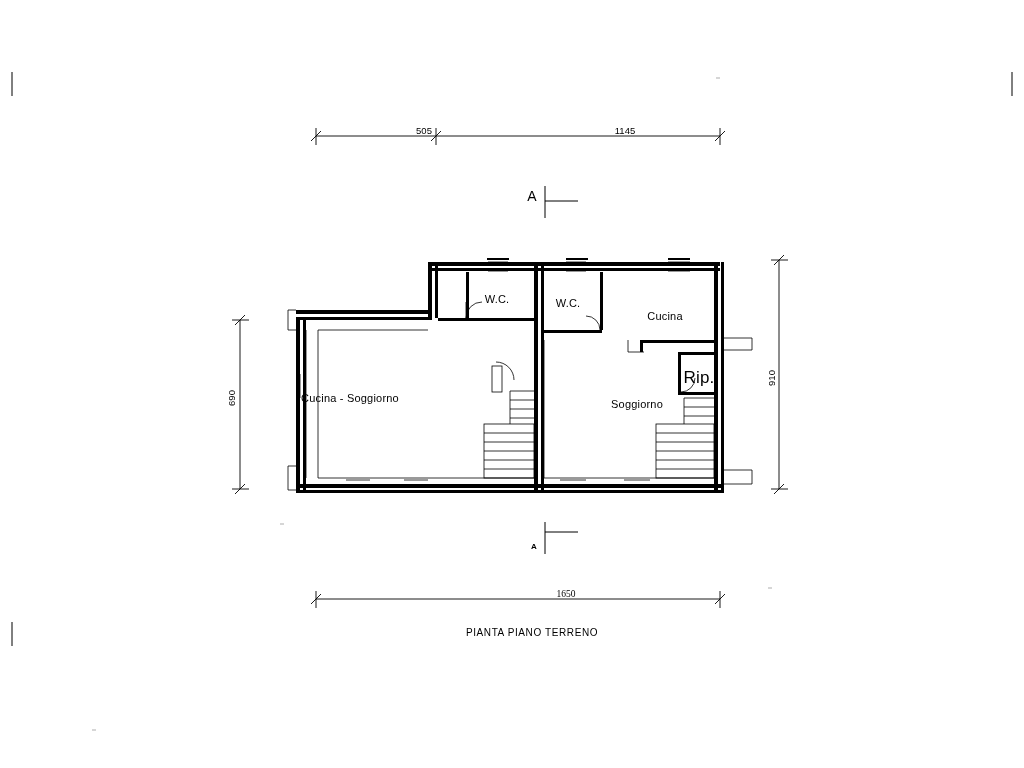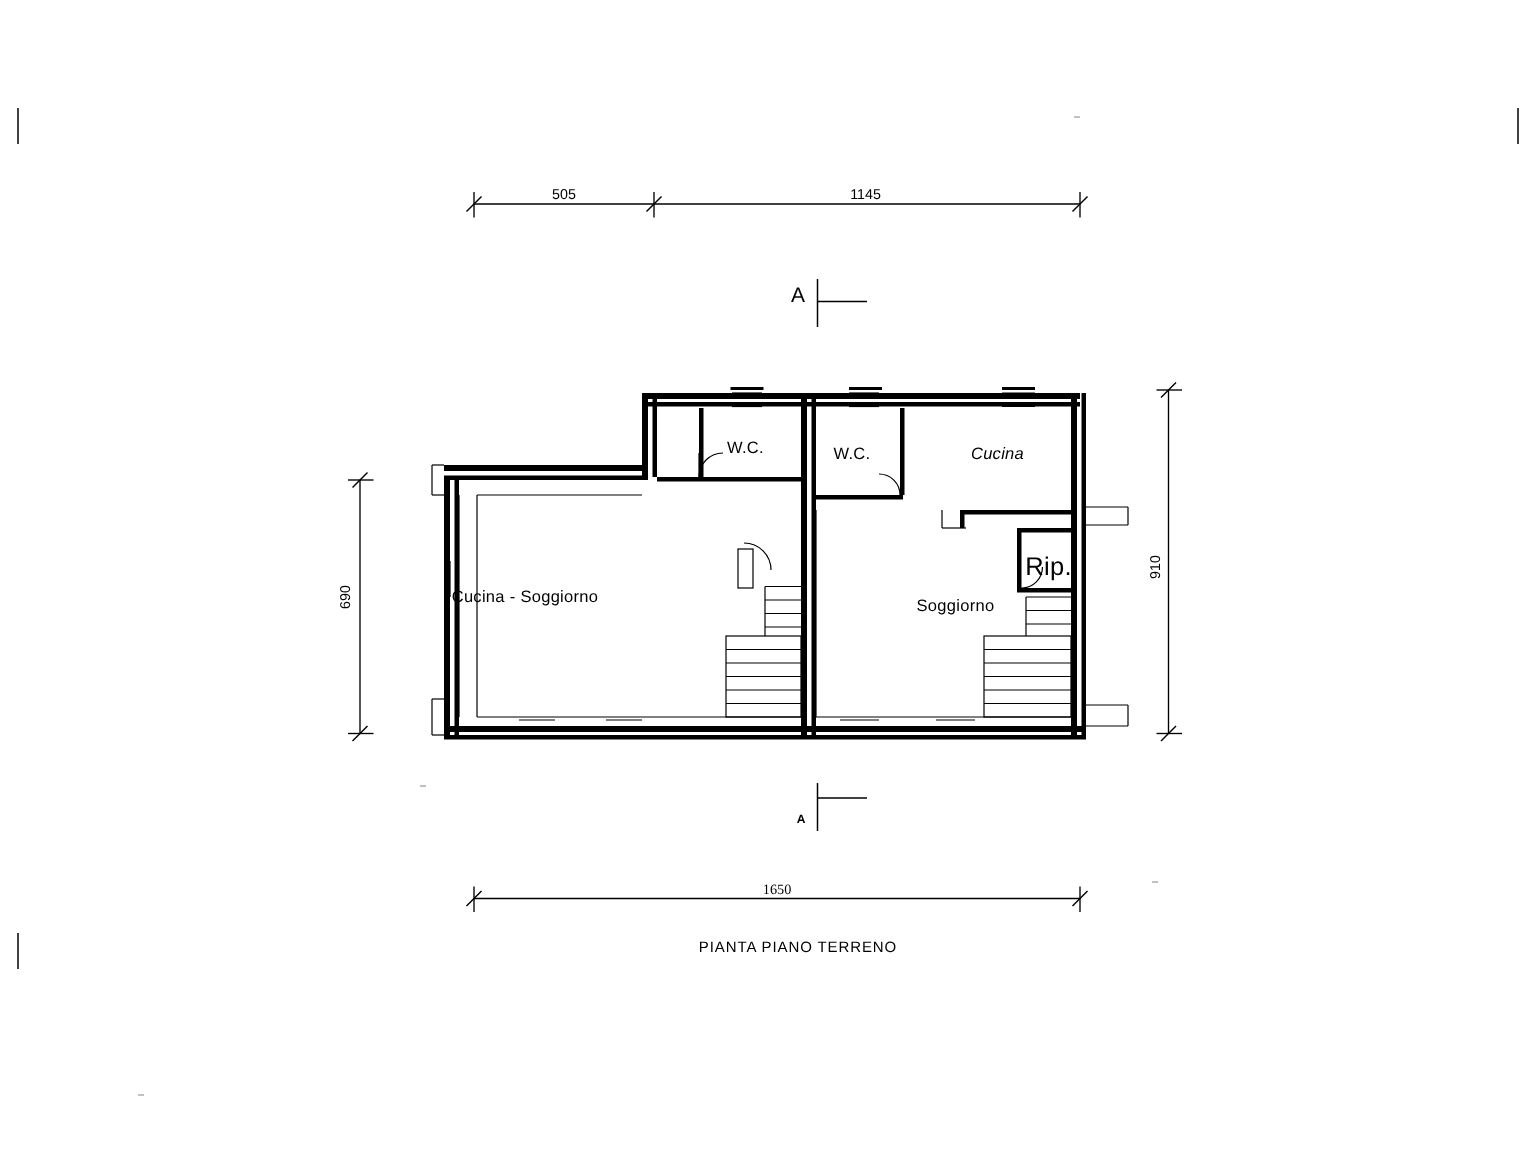--- a/index.html
+++ b/index.html
@@ -32,20 +32,21 @@
     white-space: nowrap;
     color: #000;
     font-family: "Liberation Sans", sans-serif;
   }
   .room-label {
     font-size: 11px;
     letter-spacing: 0.2px;
   }
   .dim-label {
     font-size: 9.5px;
+    margin-left: 48px;
   }
   .dim-label-vert {
     font-size: 9.5px;
     transform-origin: 50% 50%;
   }
   .section-mark {
     font-size: 14px;
     font-weight: 500;
   }
   .section-mark-small {
@@ -245,21 +246,21 @@
       <line x1="92" y1="730" x2="96" y2="730"></line>
       <line x1="768" y1="588" x2="772" y2="588"></line>
       <line x1="716" y1="78" x2="720" y2="78"></line>
     </g>
   </svg>
 
   <div class="lbl room-label" style="left:350px; top:398px; transform:translate(-50%,-50%);text-align:center;">Cucina - Soggiorno</div>
   <div class="lbl room-label" style="left:613px; top:404px; transform:translate(-50%,-50%);margin-left:24px;">Soggiorno</div>
   <div class="lbl room-label" style="left:497px; top:299px; transform:translate(-50%,-50%);">W.C.</div>
   <div class="lbl room-label" style="left:568px; top:303px; transform:translate(-50%,-50%);">W.C.</div>
-  <div class="lbl room-label" style="left:665px; top:303px; transform:translate(-50%,-50%);font-style:italic;">Cucina</div>
+  <div class="lbl room-label" style="left:665px; top:316px; transform:translate(-50%,-50%);">Cucina</div>
   <div class="lbl room-label" style="left:699px; top:378px; transform:translate(-50%,-50%); font-size:17px;">Rip.</div>
 
   <div class="lbl dim-label" style="left:376px; top:130px; transform:translate(-50%,-50%);">505</div>
   <div class="lbl dim-label" style="left:577px; top:130px; transform:translate(-50%,-50%);">1145</div>
   <div class="lbl dim-label" style="left:518px; top:594px; transform:translate(-50%,-50%);font-family:Liberation Serif, serif;">1650</div>
   <div class="lbl dim-label-vert" style="left:231px; top:398px; transform:translate(-50%,-50%) rotate(-90deg);">690</div>
   <div class="lbl dim-label-vert" style="left:771px; top:378px; transform:translate(-50%,-50%) rotate(-90deg);">910</div>
 
   <div class="lbl section-mark" style="left:532px; top:196px; transform:translate(-50%,-50%);">A</div>
   <div class="lbl section-mark-small" style="left:534px; top:546px; transform:translate(-50%,-50%);">A</div>

